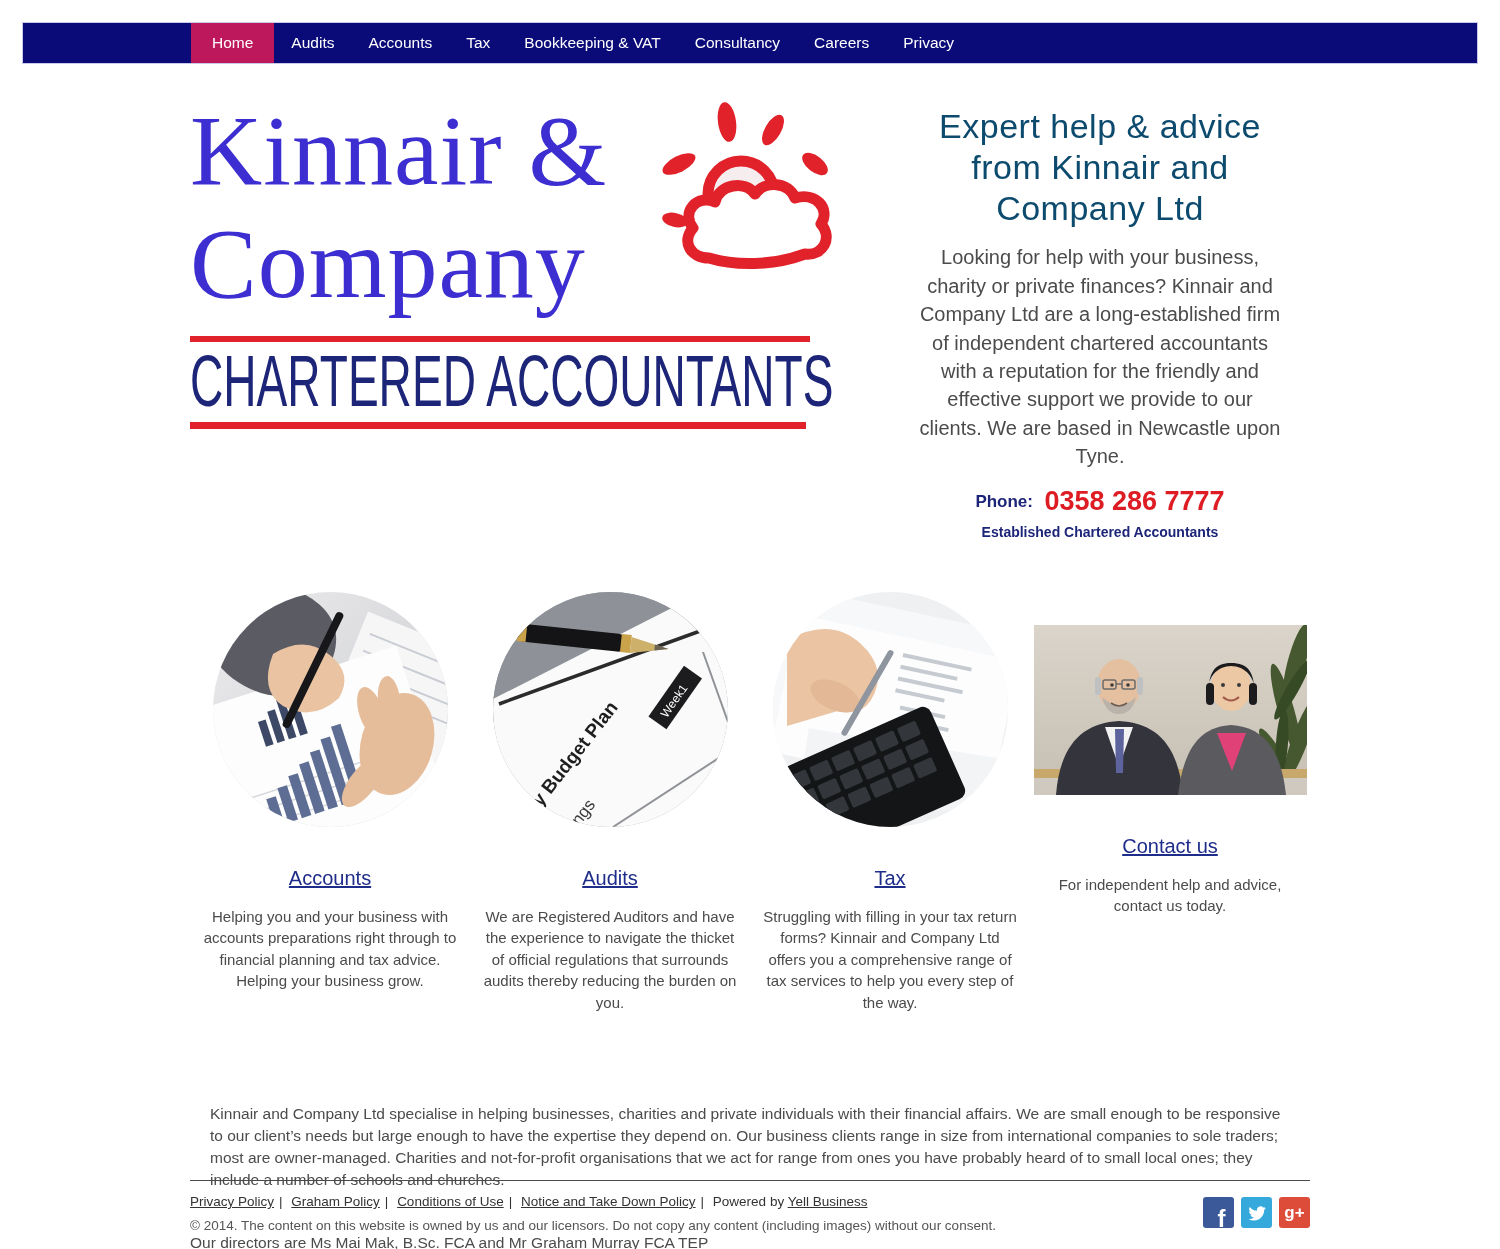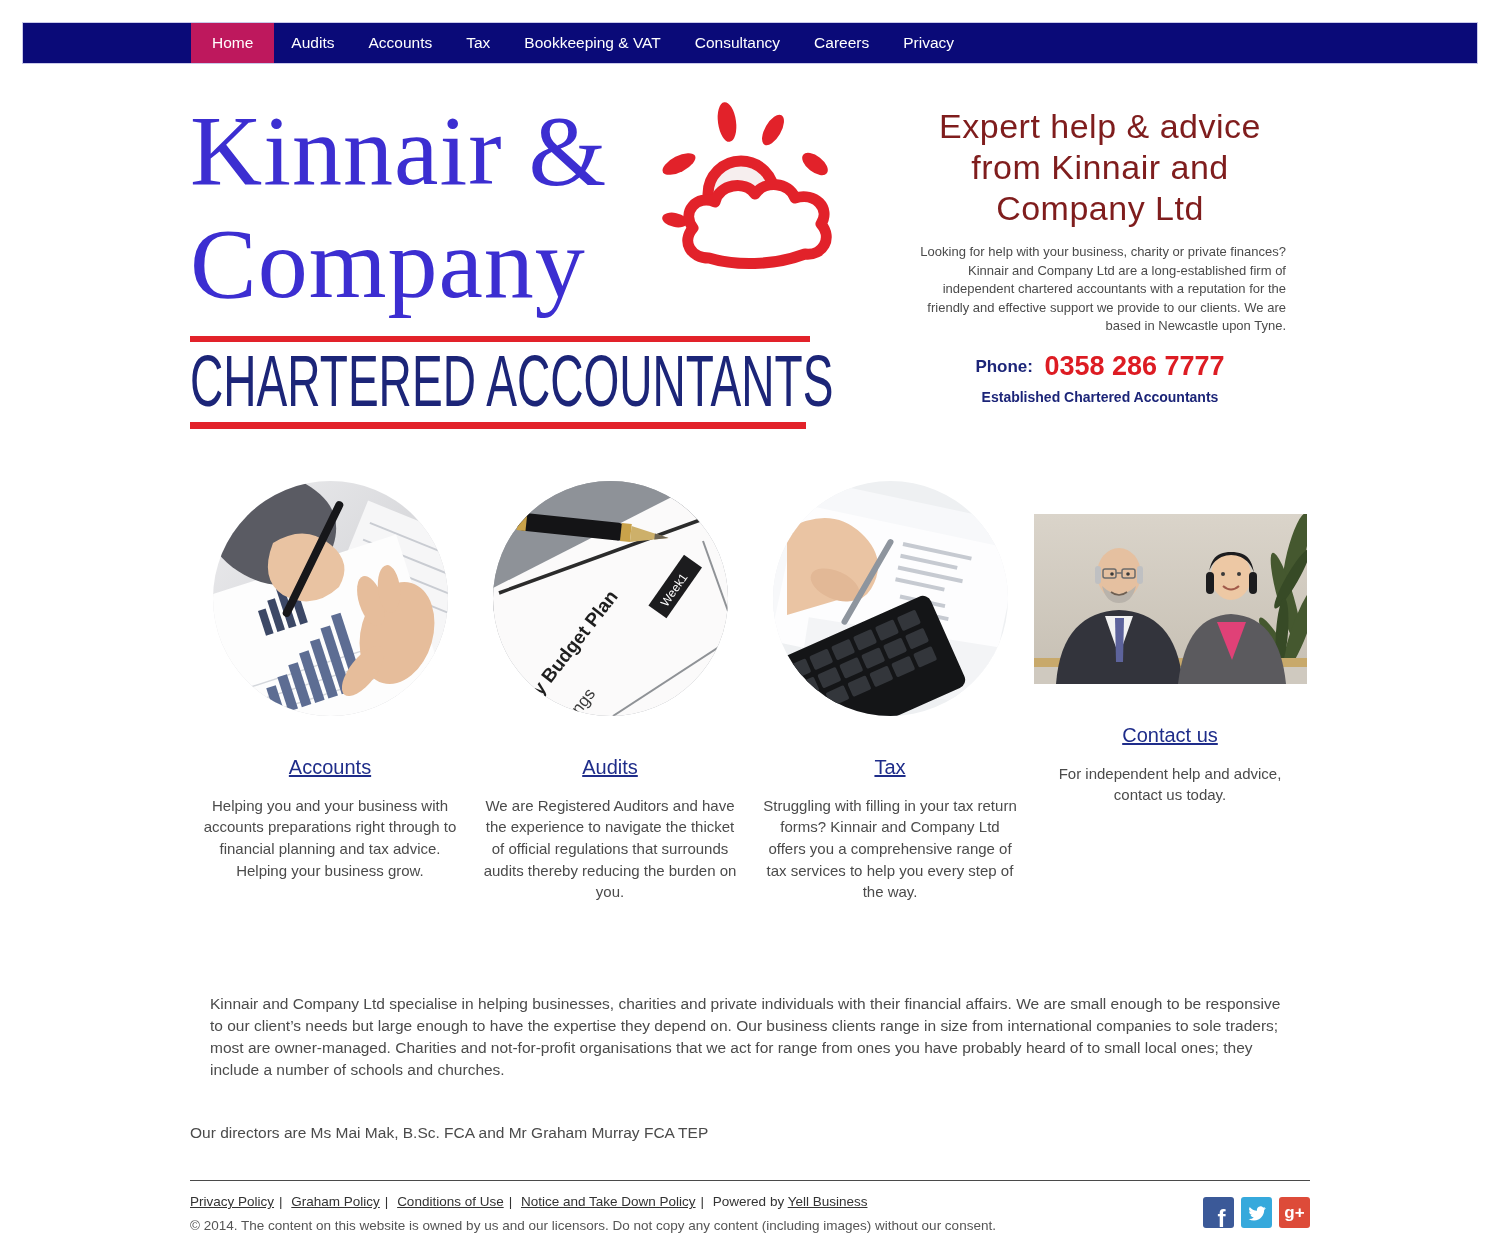--- a/index.html
+++ b/index.html
@@ -34,24 +34,24 @@
   }
   .sun-cloud { position:absolute; top:6px; right:5px; }
   .red-line { height:6px; background:#e2222a; width:620px; margin-top:16px; }
   .red-line.thick { height:7px; width:616px; margin-top:3px; }
   .logo-sub {
     font-size:72px; color:#1c2578; white-space:nowrap; line-height:1.04;
     transform:scaleX(0.64); transform-origin:0 50%; width:990px; margin-top:2px;
   }
   .intro { width:400px; text-align:center; padding:12px 20px 0 0; }
   .intro h1 {
-    font-size:34px; font-weight:400; color:#7f1d1d; line-height:1.2;
+    font-size:34px; font-weight:400; color:#0c4a6e; line-height:1.2;
     margin-bottom:15px; letter-spacing:0.5px;
   }
-  .intro .lead { font-size:13px; line-height:1.42; color:#4b4b4b; padding:0 4px;text-align:right; }
+  .intro .lead { font-size:20px; line-height:1.42; color:#4b4b4b; padding:0 4px; }
   .phone-row { margin-top:15px; }
   .phone-label { color:#1c2578; font-weight:bold; font-size:17px; vertical-align:3px; }
   .phone-number { color:#dd1c23; font-weight:bold; font-size:27px; margin-left:7px; }
   .tagline { margin-top:7px; color:#1c2578; font-weight:bold; font-size:14px; }
 
   
   .services { display:flex; margin-top:52px; }
   .service { width:280px; text-align:center; }
   .img-circle { width:235px; height:235px; border-radius:50%; overflow:hidden; margin:0 auto; }
   .img-rect { width:273px; height:170px; overflow:hidden; margin:33px auto 32px; }

